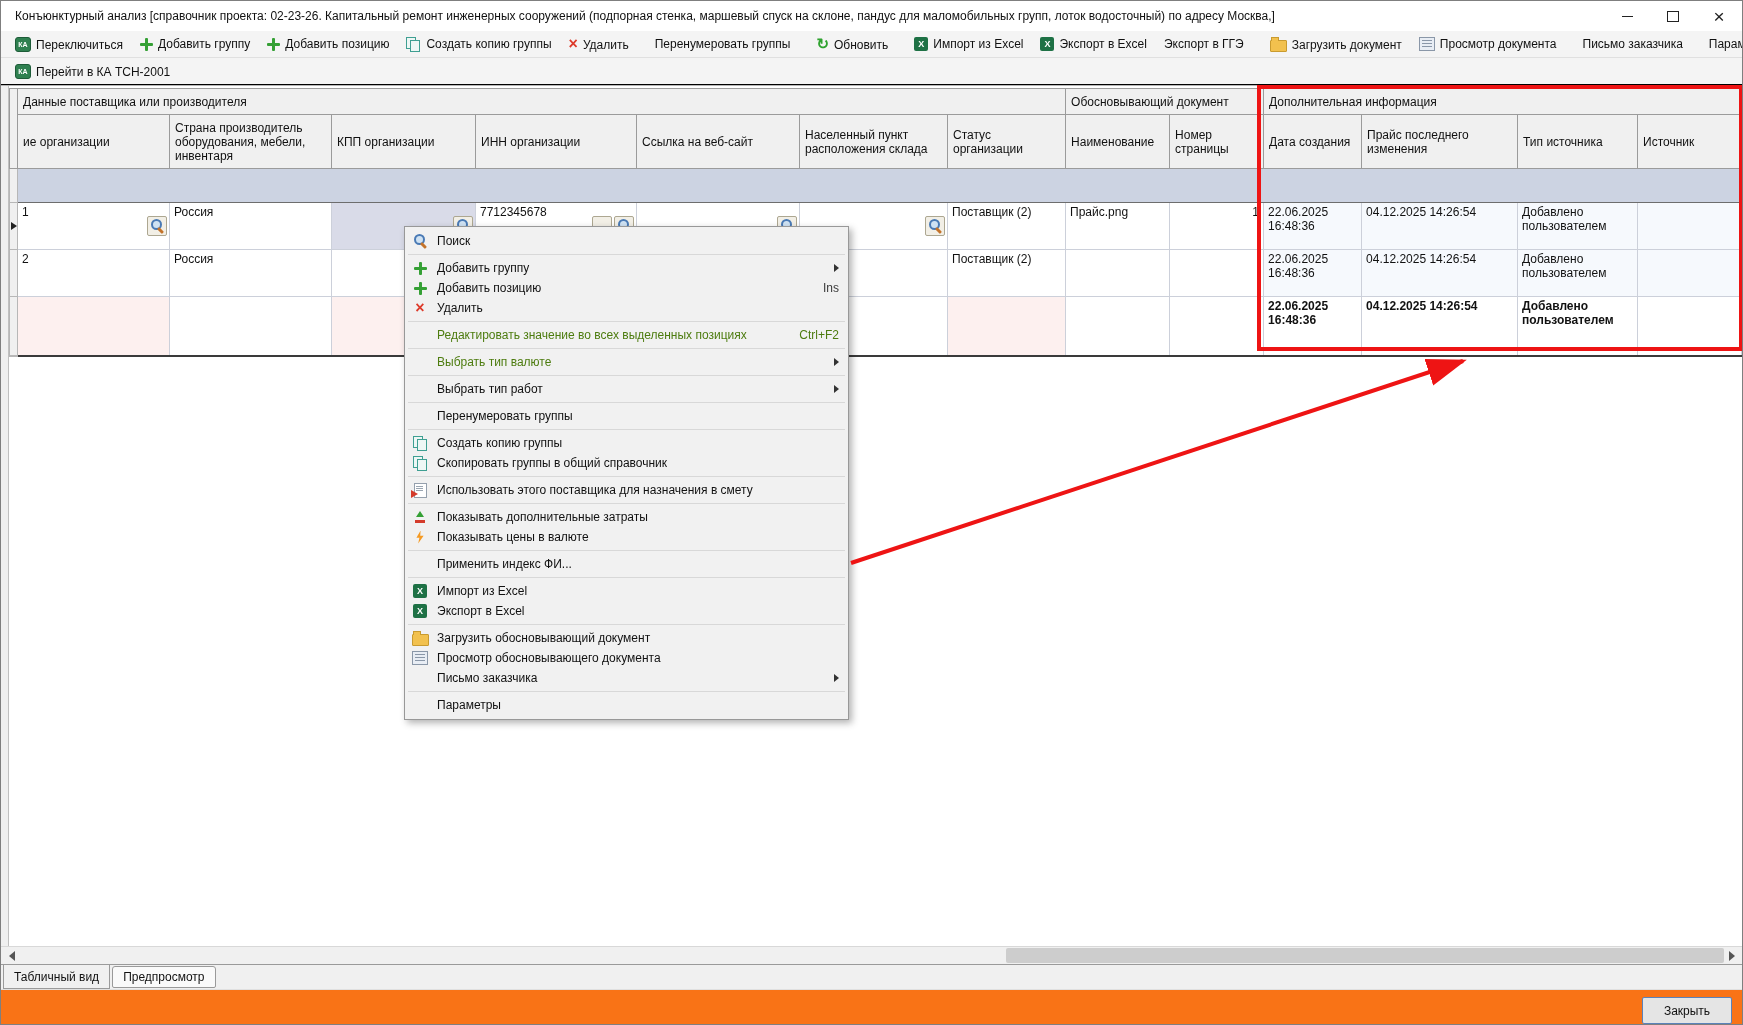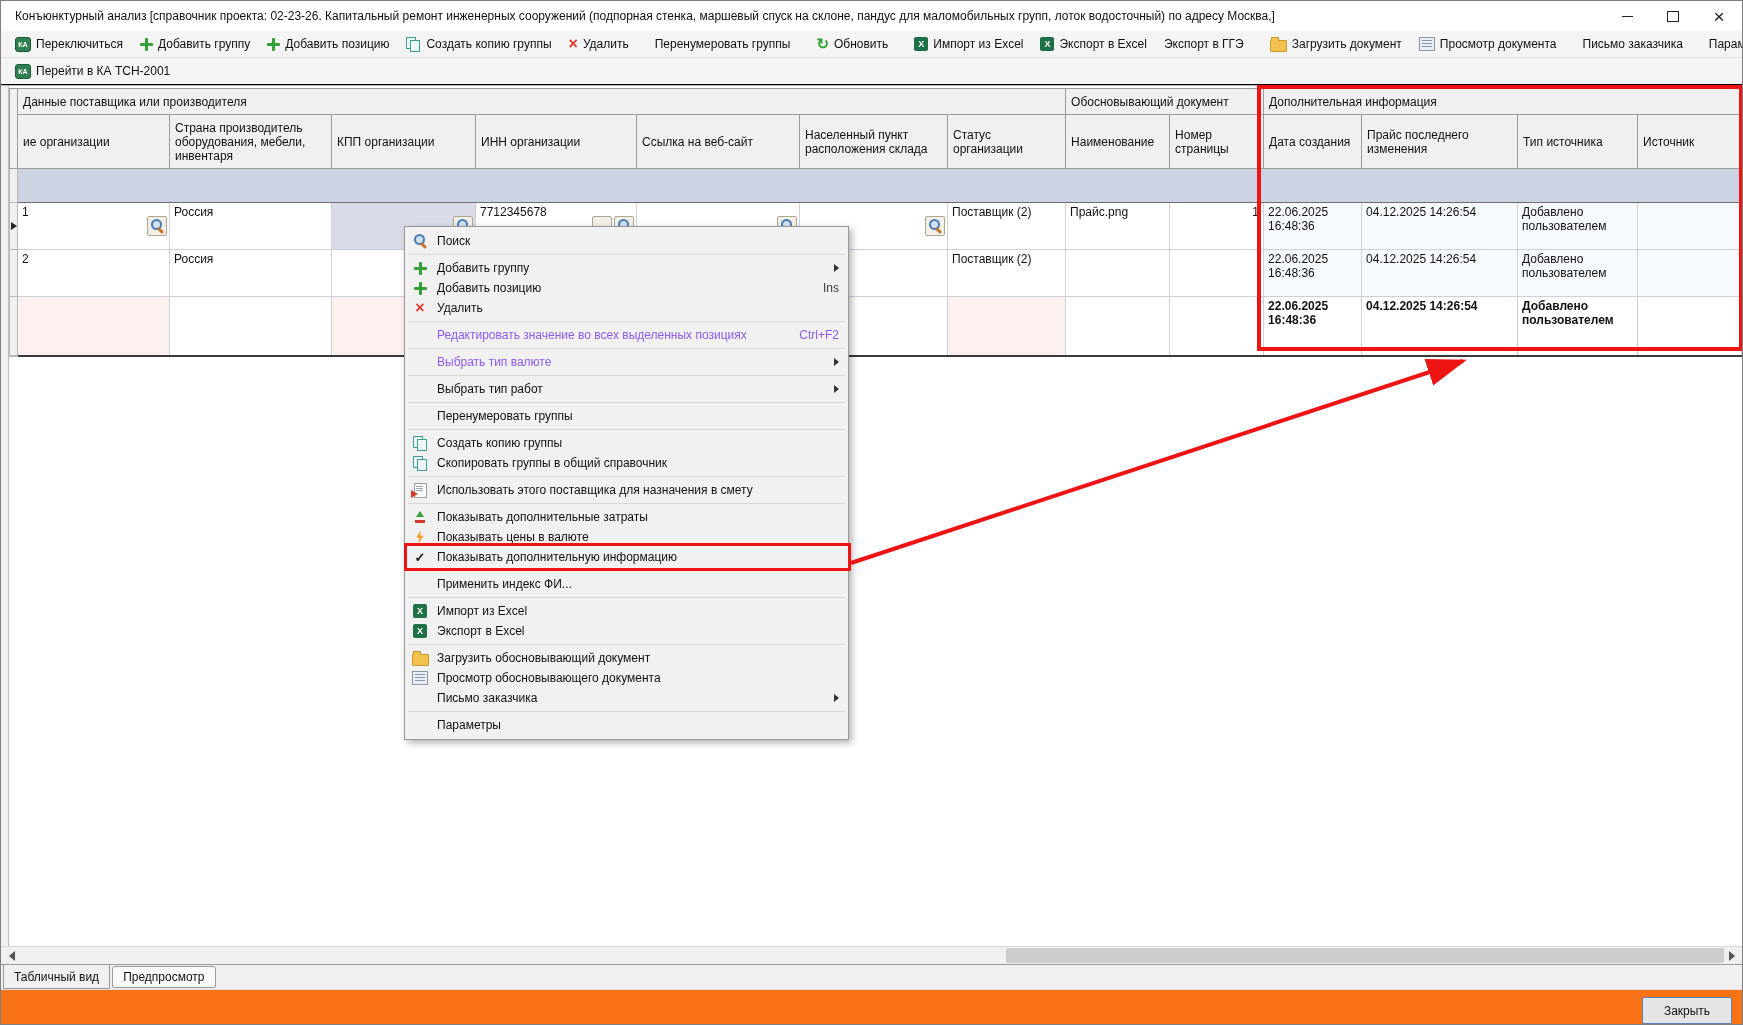--- a/index.html
+++ b/index.html
@@ -12,21 +12,21 @@
   .wctrls{position:absolute;right:0;top:0;height:30px;display:flex}
   .wbtn{width:46px;height:30px;display:flex;align-items:center;justify-content:center;background:#fff}
   .ic-min{width:11px;height:1px;background:#222}
   .ic-max{width:10px;height:9px;border:1px solid #222}
   .ic-close{font-size:14px;color:#222;line-height:1}
   .ic-close::before{content:"\00D7";font-size:19px}
   
   .tb{position:absolute;left:0;right:0;background:#f4f4f4;display:flex;align-items:center;padding-left:6px;box-sizing:border-box;gap:1px}
   .tb1{top:30px;height:27px;border-bottom:1px solid #e0e0e0}
   .tb2{top:57px;height:27px;border-bottom:1px solid #000000}
-  .tbtn{display:flex;align-items:center;gap:5px;padding:3px 7px;border:1px solid transparent;border-radius:2px;white-space:nowrap}
+  .tbtn{display:flex;align-items:flex-end;gap:5px;padding:3px 7px;border:1px solid transparent;border-radius:2px;white-space:nowrap}
   .tbsep{width:1px;height:19px;background:#c8c8c8;margin:0 4px}
   
   .ic{display:inline-block;flex:none;position:relative}
   .ic-ka{width:16px;height:15px;background:#2f8050;border:1px solid #1d5c38;border-radius:3px;color:#fff;
          font-size:7px;font-weight:bold;display:flex;align-items:center;justify-content:center;box-sizing:border-box}
   .ic-ka::before{content:"КА"}
   .ic-plus{width:13px;height:13px}
   .ic-plus::before{content:"";position:absolute;left:0;top:5px;width:13px;height:3px;background:#35a035;border-radius:1px}
   .ic-plus::after{content:"";position:absolute;left:5px;top:0;width:3px;height:13px;background:#35a035;border-radius:1px}
   .ic-x::before{content:"\00D7";color:#dd3a2a;font-weight:bold;font-size:16px;line-height:13px}
@@ -75,21 +75,21 @@
   .cellbtn{position:absolute;right:2px;top:13px;width:20px;height:20px;background:#f2efe6;border:1px solid #ada791;border-radius:2px;
            display:flex;align-items:center;justify-content:center;box-sizing:border-box}
   .cellbtn.dots{right:24px;font-weight:bold;font-size:12px;letter-spacing:1px}
   
   .cmenu{position:absolute;left:403px;top:225px;width:445px;background:#f1f1f1;border:1px solid #989898;
          box-shadow:3px 3px 7px rgba(0,0,0,.3);padding:4px 0;z-index:5;box-sizing:border-box}
   .mi{height:20px;display:flex;align-items:center;padding:0 9px 0 5px;gap:7px;white-space:nowrap}
   .mi-ic{width:20px;display:flex;justify-content:center;flex:none}
   .mi-sc{margin-left:auto;color:#3c3c3c}
   .mi-arr{margin-left:auto}
-  .mi.dis,.mi.dis .mi-sc{color:#8b5cf6}
+  .mi.dis,.mi.dis .mi-sc{color:#4d7c0f}
   .msep{height:7px;display:flex;align-items:center;padding:0 3px}
   .msep::before{content:"";flex:1;height:1px;background:#d8d8d8}
   .red-item{position:relative}
   .red-item::after{content:"";position:absolute;left:-1px;right:-3px;top:-4px;bottom:-4px;border:3px solid #ee1414;pointer-events:none}
   
   .redbox{position:absolute;left:1256px;top:84px;width:478px;height:258px;border:4px solid #ee1414;z-index:4;pointer-events:none}
   .arrow-svg{position:absolute;left:0;top:0;width:1743px;height:1025px;z-index:6;pointer-events:none}
   
   .hscroll{position:absolute;left:0;top:945px;right:0;height:18px;background:#f0f0f0;border-top:1px solid #d8d8d8;box-sizing:border-box}
   .sarr{position:absolute;top:1px;width:17px;height:16px;display:flex;align-items:center;justify-content:center}
@@ -389,26 +389,20 @@
           <span class="ic ic-costs"></span>
         </span>
         <span>Показывать дополнительные затраты</span>
       </div>
     <div class="mi">
         <span class="mi-ic">
           <span class="ic ic-bolt"></span>
         </span>
         <span>Показывать цены в валюте</span>
       </div>
-    <div class="mi red-item">
-        <span class="mi-ic">
-          <span class="ic ic-check"></span>
-        </span>
-        <span>Показывать дополнительную информацию</span>
-      </div>
     <div class="msep"></div>
     <div class="mi">
         <span class="mi-ic"></span>
         <span>Применить индекс ФИ...</span>
       </div>
     <div class="msep"></div>
     <div class="mi">
         <span class="mi-ic">
           <span class="ic ic-excel"></span>
         </span>

